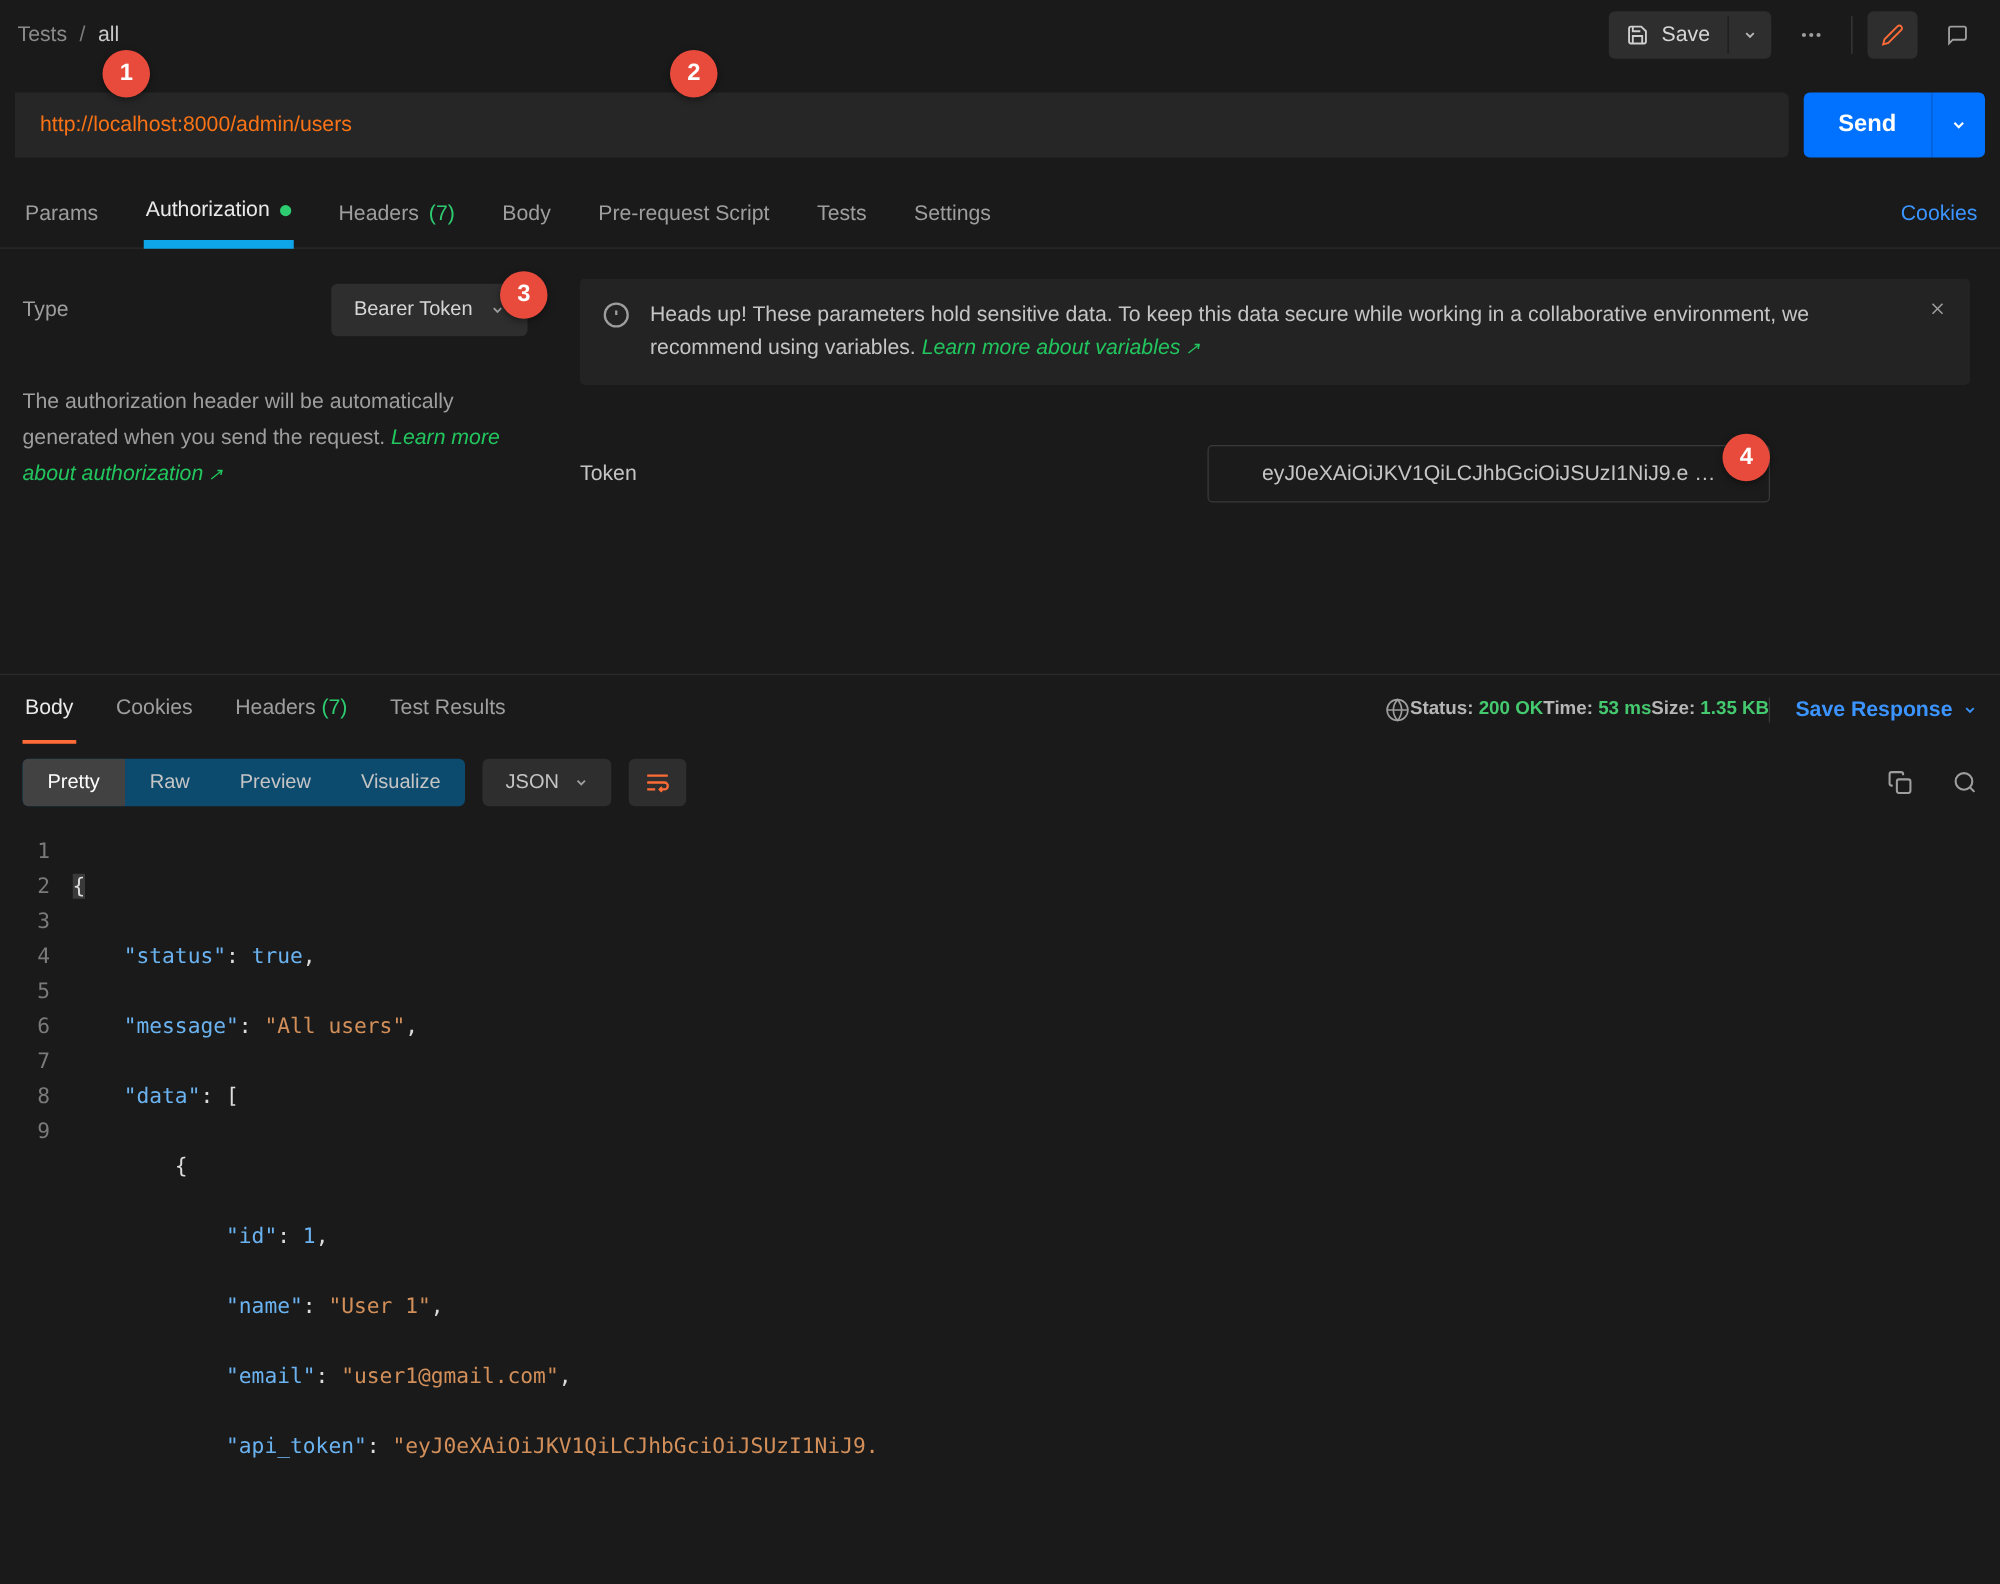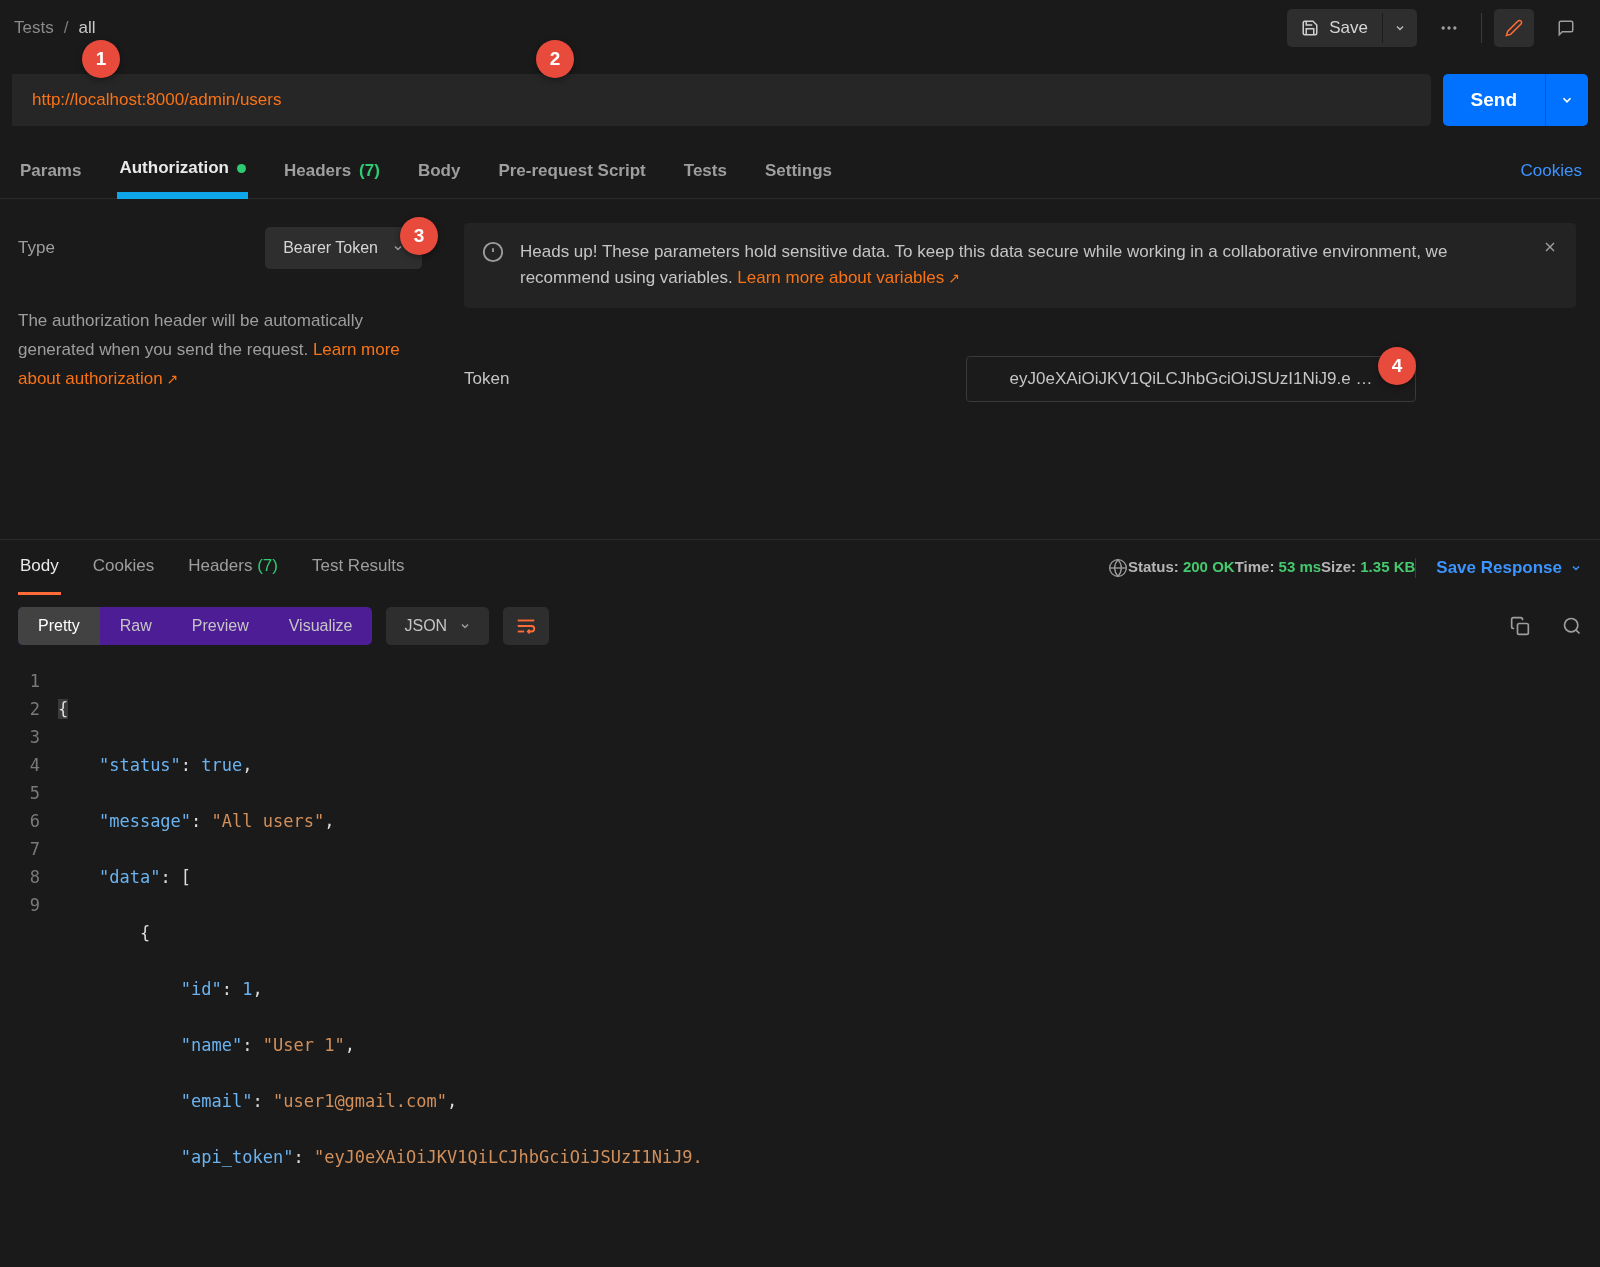--- a/index.html
+++ b/index.html
@@ -44,35 +44,35 @@
   flex: 1; background: #262626; border: none; outline: none;
   color: #f97316; font-size: 17px; padding: 0 20px; height: 52px;
   border-radius: 0 5px 5px 0;
 }
 .send-group { display: flex; background: #0072ff; border-radius: 5px; height: 52px; }
 .send-btn { padding: 0 28px; display: flex; align-items: center; color: #fff; font-size: 19px; font-weight: 600; cursor: pointer; }
 .send-caret { padding: 0 14px; display: flex; align-items: center; border-left: 1px solid rgba(0,0,0,.2); cursor: pointer; }
 
 
 .req-tabs { display: flex; align-items: center; justify-content: space-between; padding: 0 18px; border-bottom: 1px solid #2b2b2b; }
-.req-tabs-left { display: flex; gap: 34px; font-weight: bold; }
+.req-tabs-left { display: flex; gap: 34px; }
 .tab { padding: 14px 2px; cursor: pointer; font-size: 17px; color: #9e9e9e; display: flex; align-items: center; gap: 8px; }
 .tab.active { color: #e9e9e9; border-bottom: 7px solid #0ea5e9; margin-bottom: -1px; }
 .dot-green { width: 9px; height: 9px; border-radius: 50%; background: #2ecc71; display: inline-block; }
 .count-green { color: #2ecc71; }
 .cookies-link { color: #3b94ff; font-size: 17px; cursor: pointer; }
 
 
 .auth-panel { display: flex; height: 340px; }
 .auth-left { width: 440px; padding: 28px 18px; }
 .type-row { display: flex; align-items: center; justify-content: space-between; }
 .type-label { color: #9e9e9e; font-size: 17px; }
 .type-select { display: flex; align-items: center; gap: 14px; background: #2e2e2e; border-radius: 5px; padding: 12px 18px; color: #d6d6d6; font-size: 16px; cursor: pointer; }
 .auth-desc { margin-top: 38px; color: #9e9e9e; font-size: 17px; line-height: 1.7; }
-.link { color: #f97316; cursor: pointer; }
+.link { color: #22c55e; cursor: pointer; font-style: italic; }
 .arrow-link::after { content: " ↗"; font-size: 14px; }
 .auth-right { flex: 1; padding: 24px 24px; }
 .banner {
   display: flex; gap: 16px; background: #232323; border-radius: 4px;
   padding: 16px 18px; color: #c5c5c5; font-size: 17px; line-height: 1.55;
   align-items: flex-start;
 }
 .banner .close { margin-left: auto; cursor: pointer; color: #9e9e9e; flex-shrink: 0; }
 .token-row { display: flex; align-items: center; margin-top: 48px; gap: 92px; }
 .token-input {
@@ -83,21 +83,21 @@
 
 
 .resp-header { display: flex; align-items: center; justify-content: space-between; padding: 0 18px; border-top: 1px solid #2b2b2b; height: 56px; }
 .resp-tabs { display: flex; gap: 30px; }
 .resp-tab { padding: 16px 2px; cursor: pointer; font-size: 17px; color: #9e9e9e; }
 .resp-tab.active { color: #e9e9e9; border-bottom: 3px solid #ff6c37; }
 .resp-meta { display: flex; align-items: flex-start; font-size: 15px; color: #b6b6b6; font-weight: bold; }
 .meta-val-green { color: #45c96f; }
 .save-resp { color: #3b94ff; font-size: 17px; cursor: pointer; display: flex; align-items: center; gap: 8px; border-left: 1px solid #3b3b3b; padding-left: 20px; }
 .resp-toolbar { display: flex; align-items: center; justify-content: space-between; padding: 12px 18px; }
-.view-switch { display: flex; background: #4c1d95; border-radius: 5px; overflow: hidden; }
+.view-switch { display: flex; background: #0c4a6e; border-radius: 5px; overflow: hidden; }
 .view-opt { padding: 10px 20px; cursor: pointer; color: #c5c5c5; font-size: 16px; }
 .view-opt.active { background: #424242; color: #fff; }
 .format-select { display: flex; align-items: center; gap: 12px; background: #2e2e2e; border-radius: 5px; padding: 10px 18px; margin-left: 14px; color: #c5c5c5; font-size: 16px; cursor: pointer; }
 .wrap-btn { background: #2e2e2e; border-radius: 5px; padding: 8px 12px; margin-left: 14px; cursor: pointer; }
 .toolbar-right { display: flex; gap: 32px; }
 
 
 .code-area { display: flex; font-family: "SF Mono", Menlo, Consolas, monospace; font-size: 17px; line-height: 28px; padding-top: 10px; padding-left: 10px; height: 540px; overflow: hidden; }
 .gutter { width: 48px; text-align: right; color: #7a7a7a; padding-right: 18px; user-select: none; }
 .code-content { flex: 1; white-space: pre; color: #d28f5a; padding-right: 18px; }

